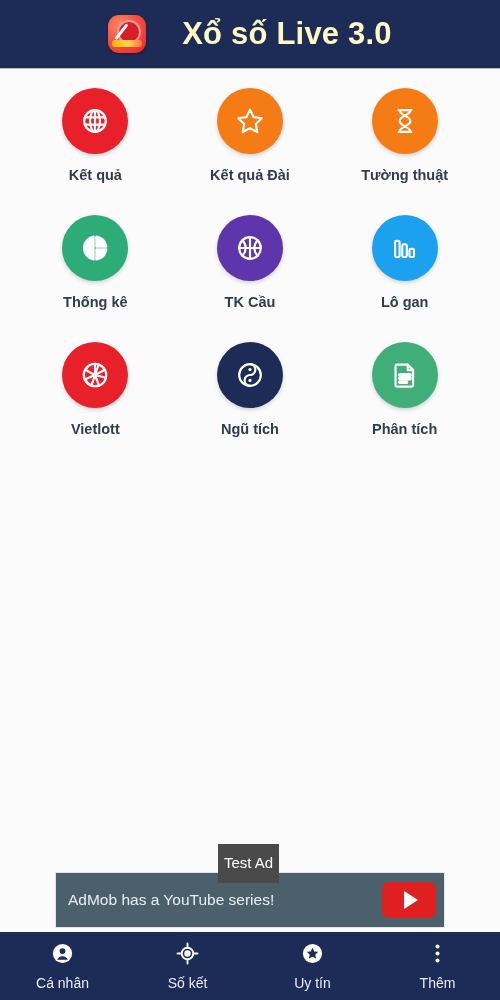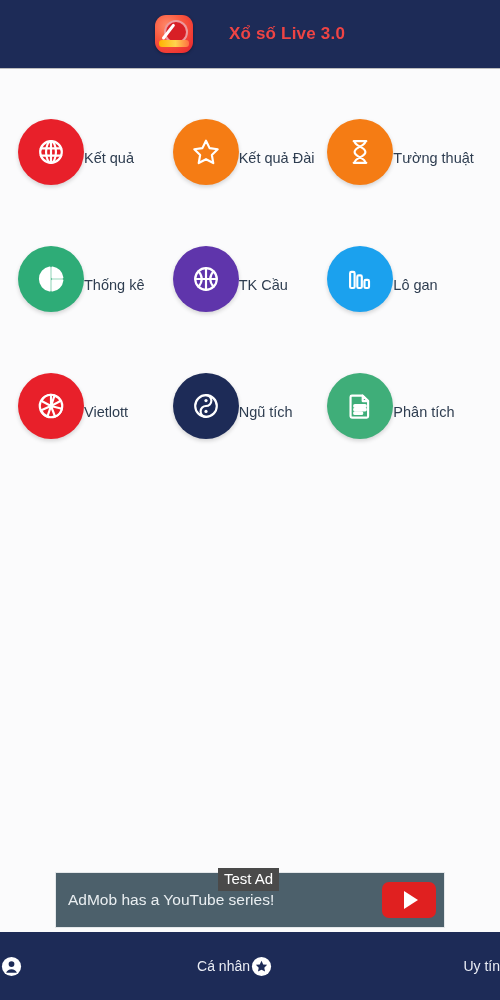--- a/index.html
+++ b/index.html
@@ -28,33 +28,33 @@
     background:#d81f26;border:2px solid rgba(255,255,255,.55);
   }
   .applogo .slash{
     position:absolute;left:12px;top:7px;width:2.5px;height:19px;background:#fff;
     transform:rotate(38deg);border-radius:2px;
   }
   .applogo .bar{
     position:absolute;left:4px;bottom:6px;width:30px;height:7px;border-radius:3px;
     background:linear-gradient(90deg,#ffb300 0%,#ffd24d 55%,#ff7043 100%);
   }
-  .apptitle{color:#ef4444;font-size:17px;font-weight:bold;letter-spacing:.2px;margin-left:22px;}
+  .apptitle{color:#fef9c3;font-size:31px;font-weight:bold;letter-spacing:.2px;margin-left:22px;}
 
   
   .grid{
     flex:1 1 auto;display:grid;
     grid-template-columns:repeat(3,1fr);
     grid-auto-rows:127px;
     align-content:start;
     padding:20px 18px 0 18px;
   }
   .tile{
-    display:flex;align-items:center;justify-content:flex-start;
-    cursor:pointer;user-select:none;
+    display:flex;flex-direction:column;align-items:center;justify-content:flex-start;
+    cursor:pointer;user-select:none;font-weight:bold;
   }
   .circle{
     width:66px;height:66px;border-radius:50%;
     display:flex;align-items:center;justify-content:center;
     box-shadow:0 2px 4px rgba(0,0,0,.16);
   }
   .circle svg{display:block;}
   .tlabel{
     margin-top:14px;font-size:14.5px;color:#2e3d50;text-align:center;line-height:1.1;
   }
@@ -70,32 +70,32 @@
   .adplay{
     width:54px;height:36px;border-radius:7px;background:#e02020;
     display:flex;align-items:center;justify-content:center;flex:0 0 54px;
   }
   .adplay .tri{
     width:0;height:0;border-left:14px solid #fff;
     border-top:9px solid transparent;border-bottom:9px solid transparent;
     margin-left:3px;
   }
   .adbadge{
-    position:absolute;left:218px;top:868px;
+    position:absolute;left:218px;top:844px;
     background:#4a4a4a;color:#fff;font-size:15px;
-    padding:2px 6px;line-height:1.25;
+    padding:10px 6px;line-height:1.25;
   }
 
   
   .bottomnav{
     position:absolute;left:0;bottom:0;width:500px;height:68px;
     background:#1d2b57;display:flex;align-items:center;
   }
   .navitem{
-    flex:1 1 0;display:flex;flex-direction:row;align-items:center;
+    flex:1 1 0;display:flex;flex-direction:column;align-items:center;
     justify-content:space-between;gap:9px;cursor:pointer;
   }
   .navlabel{color:#e9ecf4;font-size:14px;}
   .navicon{height:24px;display:flex;align-items:center;justify-content:center;}
 </style>
 </head>
 <body>
 
 <div id="app">
 
@@ -217,22 +217,42 @@
           <svg xmlns="http://www.w3.org/2000/svg" viewBox="0 0 24 24" width="23" height="23" fill="#fff">
             <circle cx="12" cy="12" r="10"></circle>
             <circle cx="12" cy="9.4" r="3" fill="#1d2b57"></circle>
             <path d="M6.4 18.6a6 6 0 0 1 11.2 0z" fill="#1d2b57"></path>
           </svg>
         </div>
         <div class="navlabel">Cá nhân</div>
       </div>
       <div class="navitem">
         <div class="navicon">
+          <svg xmlns="http://www.w3.org/2000/svg" viewBox="0 0 24 24" width="23" height="23" fill="none" stroke="#fff" stroke-width="2" stroke-linecap="round">
+            <circle cx="12" cy="12" r="6"></circle>
+            <circle cx="12" cy="12" r="2.4" fill="#fff"></circle>
+            <path d="M12 1.6v3.2M12 19.2v3.2M1.6 12h3.2M19.2 12h3.2"></path>
+          </svg>
+        </div>
+        <div class="navlabel">Số kết</div>
+      </div>
+      <div class="navitem">
+        <div class="navicon">
           <svg xmlns="http://www.w3.org/2000/svg" viewBox="0 0 24 24" width="23" height="23" fill="#fff">
             <circle cx="12" cy="12" r="10"></circle>
             <path d="M12 6l1.8 3.8 4.1.5-3 2.9.8 4.1L12 15.4 8.3 17.3l.8-4.1-3-2.9 4.1-.5z" fill="#1d2b57"></path>
           </svg>
         </div>
         <div class="navlabel">Uy tín</div>
       </div>
+      <div class="navitem">
+        <div class="navicon">
+          <svg xmlns="http://www.w3.org/2000/svg" viewBox="0 0 24 24" width="23" height="23" fill="#fff">
+            <circle cx="12" cy="4.6" r="2.1"></circle>
+            <circle cx="12" cy="12" r="2.1"></circle>
+            <circle cx="12" cy="19.4" r="2.1"></circle>
+          </svg>
+        </div>
+        <div class="navlabel">Thêm</div>
+      </div>
     </div>
 
 </div>
 
 </body></html>

